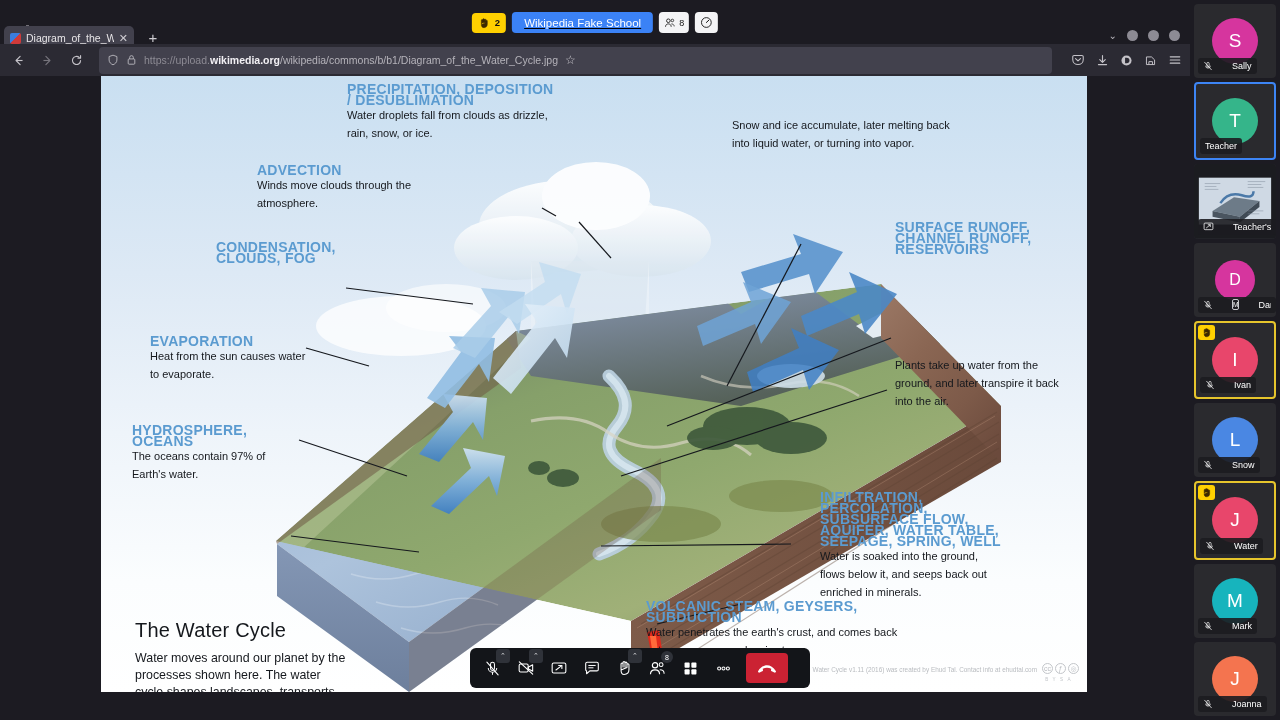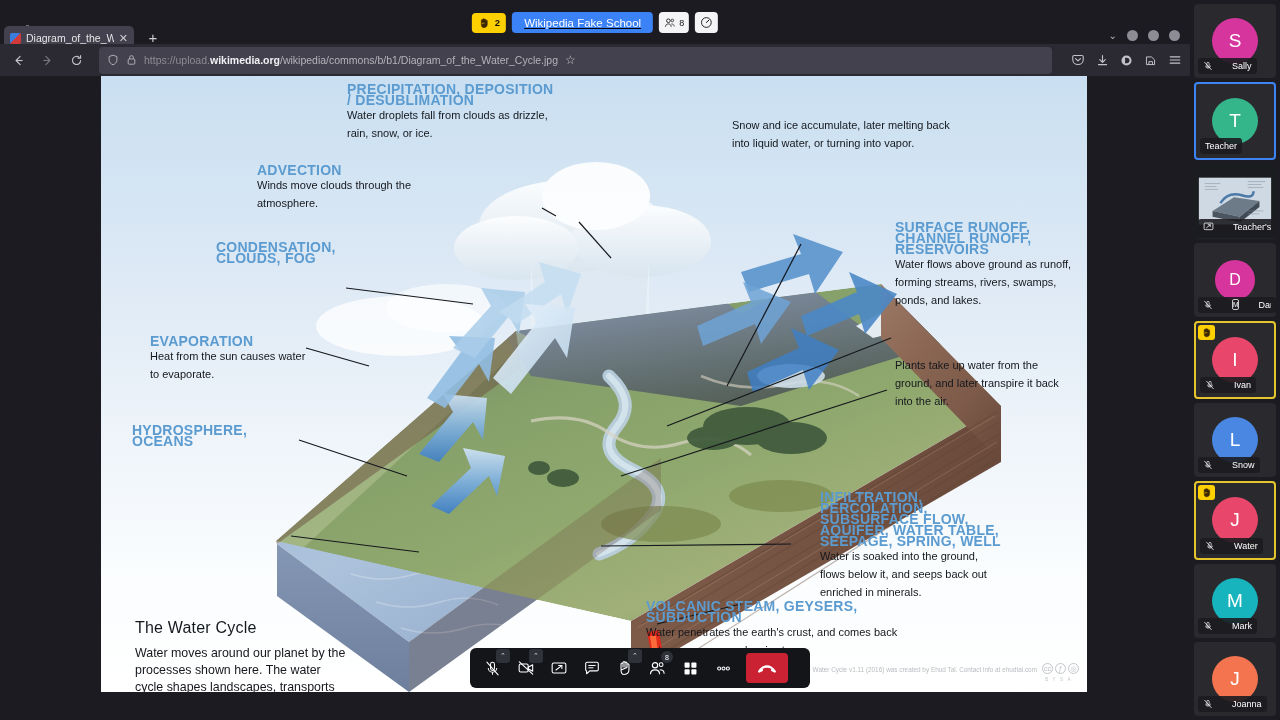--- a/index.html
+++ b/index.html
@@ -53,21 +53,21 @@
 
   
   .slab { position:absolute; left:0; top:0; width:986px; height:616px; }
 
   .lbl { position:absolute; }
   .lbl .cap { color:#5b9bd0; font-size:14px; font-weight:bold; letter-spacing:.25px;
               line-height:11px; text-transform:uppercase; }
   .lbl .body { color:#15181d; font-size:11px; line-height:18px; }
 
   .title-blk { position:absolute; left:34px; top:543px; width:215px; }
-  .title-blk .t { font-size:16px; color:#15181d; letter-spacing:.2px; }
+  .title-blk .t { font-size:20px; color:#15181d; letter-spacing:.2px; }
   .title-blk .p { font-size:12.4px; color:#15181d; line-height:17px; margin-top:8px; }
 
   .attrib { position:absolute; right:8px; bottom:18px; display:flex; align-items:flex-start; gap:5px; }
   .attrib .txt { color:#b9bcc0; font-size:6.4px; line-height:9px; padding-top:2px; }
   .cc { display:flex; gap:2px; }
   .cc .circ { width:11px; height:11px; border-radius:50%; border:1px solid #c3c6ca;
               color:#b9bcc0; font-size:7px; display:flex; align-items:center; justify-content:center; }
   .cc-sub { position:absolute; right:12px; bottom:10px; color:#c3c6ca; font-size:4.6px; letter-spacing:4.4px; }
 
   
@@ -404,29 +404,29 @@
         <div class="cap">CONDENSATION, CLOUDS, FOG</div>
       </div>
 
       <div class="lbl" style="left:49px; top:260px; width:160px;">
         <div class="cap">EVAPORATION</div>
         <div class="body">Heat from the sun causes water to evaporate.</div>
       </div>
 
       <div class="lbl" style="left:31px; top:349px; width:160px;">
         <div class="cap">HYDROSPHERE, OCEANS</div>
+        <div class="body">The oceans contain 97% of Earth's water.</div>
       </div>
 
       <div class="lbl" style="left:631px; top:40px; width:230px;">
         <div class="body">Snow and ice accumulate, later melting back into liquid water, or turning into vapor.</div>
       </div>
 
       <div class="lbl" style="left:794px; top:146px; width:186px;">
         <div class="cap">SURFACE RUNOFF, CHANNEL RUNOFF, RESERVOIRS</div>
-        <div class="body">Water flows above ground as runoff, forming streams, rivers, swamps, ponds, and lakes.</div>
       </div>
 
       <div class="lbl" style="left:794px; top:280px; width:178px;">
         <div class="body">Plants take up water from the ground, and later transpire it back into the air.</div>
       </div>
 
       <div class="lbl" style="left:703px; top:416px; width:182px;margin-left:16px;">
         <div class="cap">INFILTRATION, PERCOLATION, SUBSURFACE FLOW, AQUIFER, WATER TABLE, SEEPAGE, SPRING, WELL</div>
         <div class="body">Water is soaked into the ground, flows below it, and seeps back out enriched in minerals.</div>
       </div>

